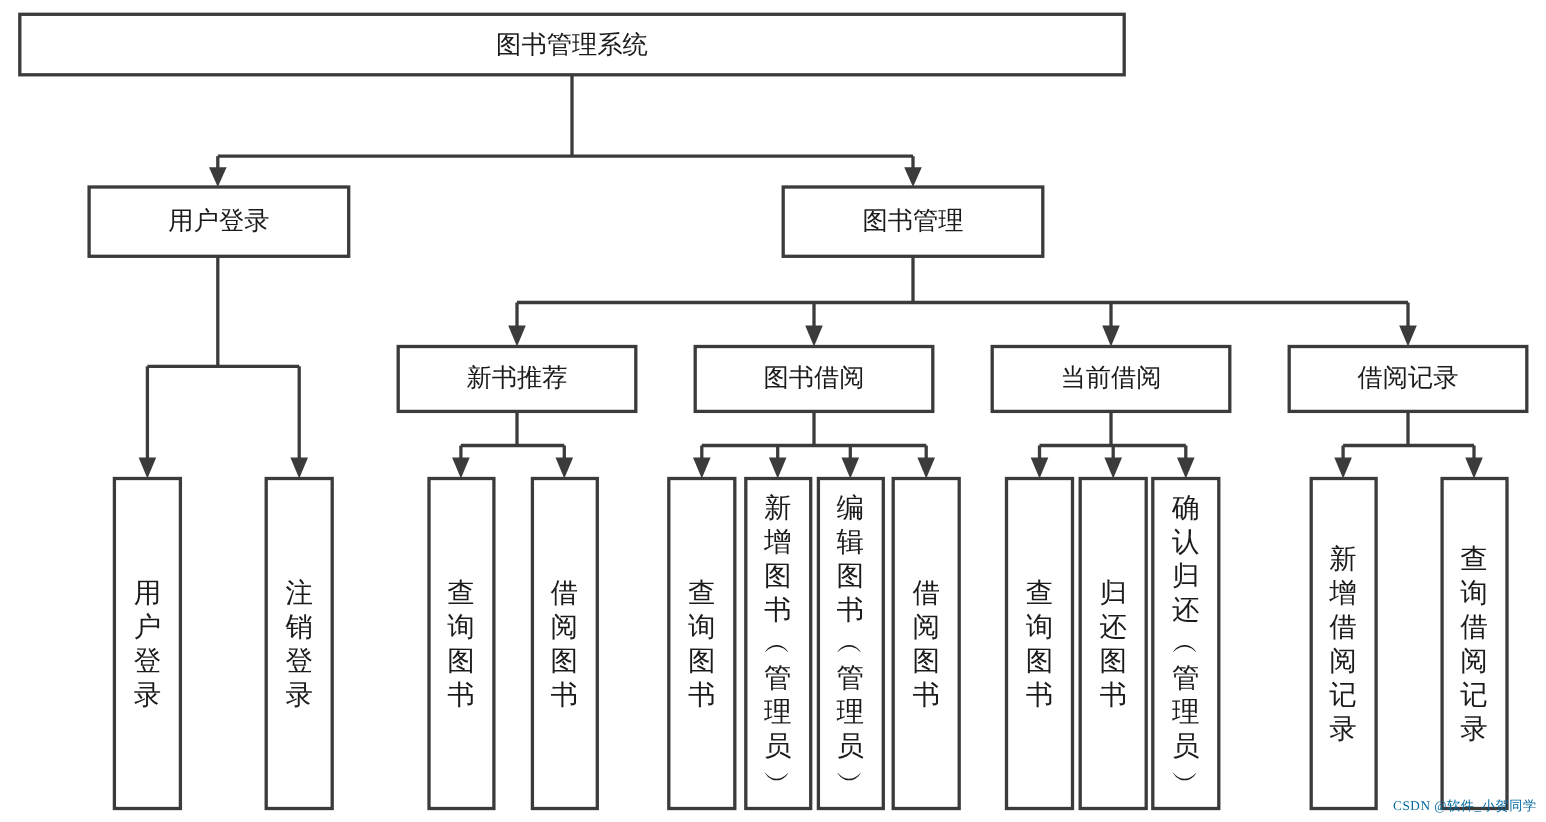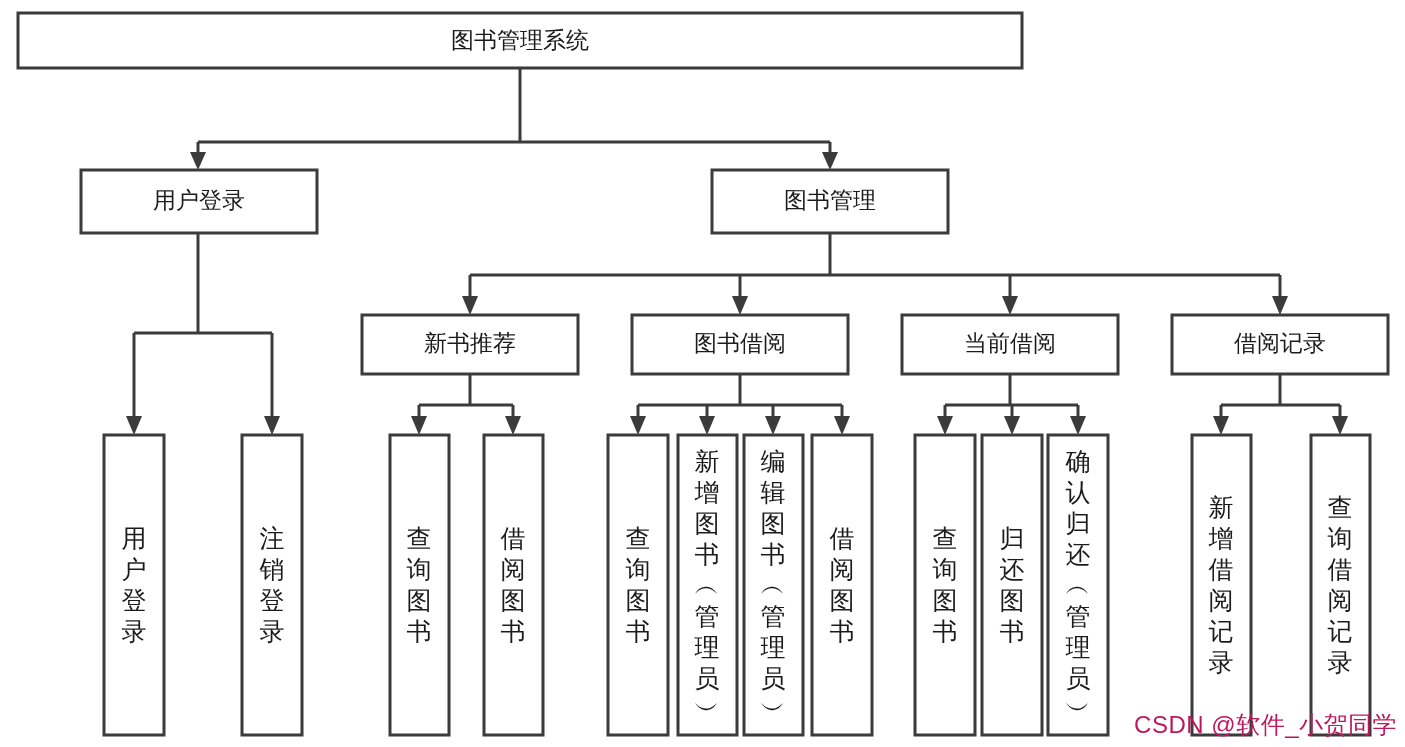--- a/index.html
+++ b/index.html
@@ -45,23 +45,23 @@
   .node-label-v {
     font-family: "Liberation Sans", "DejaVu Sans", sans-serif;
     font-size: 25px;
     fill: #1b1b1b;
     text-anchor: middle;
   }
   .watermark {
     position: absolute;
     right: 8px;
     bottom: 6px;
-    font-family: Liberation Sans, sans-serif;
-    font-size: 24px;
-    color: #be185d;
+    font-family: Liberation Serif, serif;
+    font-size: 12px;
+    color: #0369a1;
     white-space: nowrap;
     letter-spacing: 0.5px;
   }
 </style>
 </head>
 <body>
 
 <svg id="diagram" viewBox="0 0 1405 747" xmlns="http://www.w3.org/2000/svg">
 
   <g>

